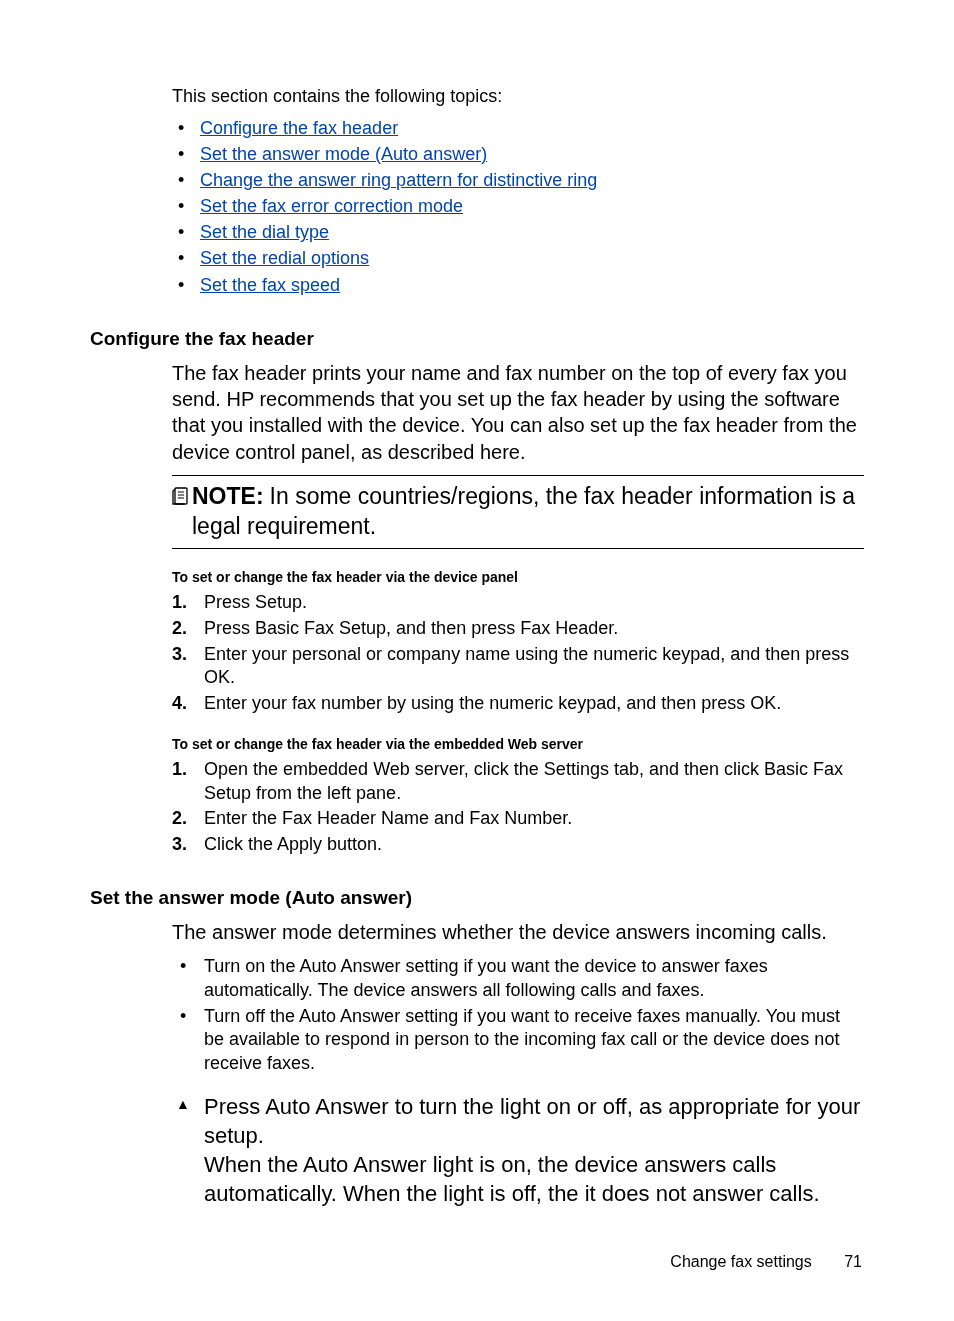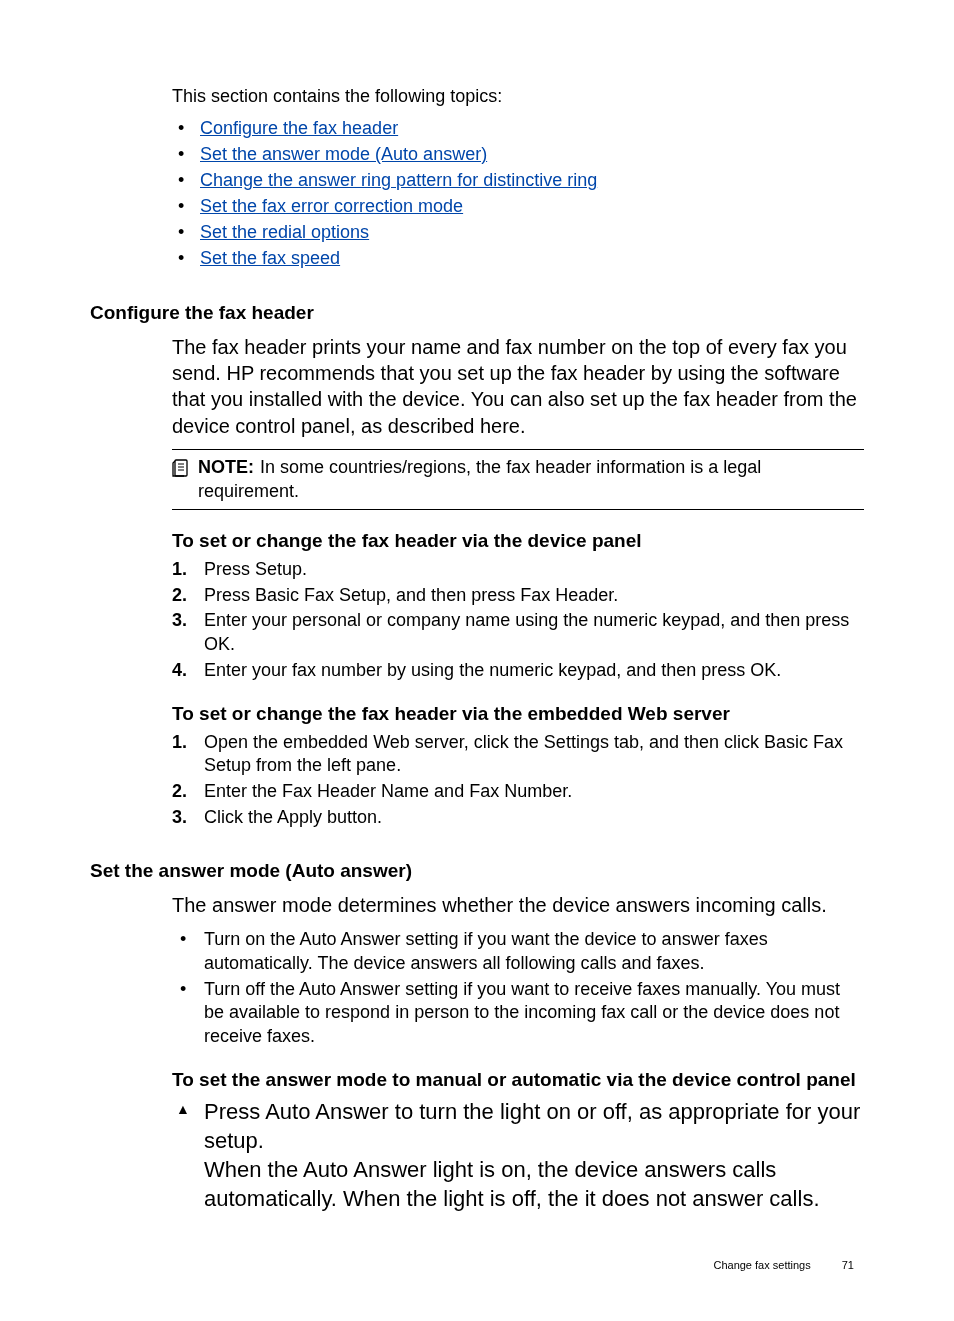--- a/index.html
+++ b/index.html
@@ -51,36 +51,35 @@
   p.body {
     font-size: 20px;
     line-height: 1.32;
     margin-bottom: 10px;
   }
   .note-box {
     border-top: 1px solid #000;
     border-bottom: 1px solid #000;
     padding: 6px 0 6px 0;
     margin: 4px 0 18px 0;
-    font-size: 18px;
+    font-size: 23px;
     line-height: 1.3;
     display: flex;
     align-items: flex-start;
-    gap: 6px;
   }
   .note-icon {
     flex: 0 0 auto;
     margin-top:2px;
   }
   .note-label {
     font-weight: bold;
     margin-right: 6px;
   }
   h3.sub {
-    font-size: 19px;
+    font-size: 14px;
     font-weight: bold;
     margin-top: 20px;
     margin-bottom: 6px;
   }
   ol.steps {
     list-style: none;
     counter-reset: step;
     margin-bottom: 18px;
   }
   ol.steps li {
@@ -126,40 +125,41 @@
     content: "▲";
     position: absolute;
     left: 4px;
     font-size: 14px;
     top: 3px;
   }
   b { font-weight: normal; }
   .footer {
     position: absolute;
     bottom: 50px;
-    right: 100px;
-    font-size: 11px;
+    right: 92px;
+    font-size: 16px;
   }
   .footer .pagenum {
     display: inline-block;
     margin-left: 28px;
   }
 </style>
 </head>
 <body>
 
 <div class="page">
 
   <div class="indent">
     <p class="intro">This section contains the following topics:</p>
     <ul class="links">
       <li><a class="toc-link">Configure the fax header</a></li>
       <li><a class="toc-link">Set the answer mode (Auto answer)</a></li>
       <li><a class="toc-link">Change the answer ring pattern for distinctive ring</a></li>
       <li><a class="toc-link">Set the fax error correction mode</a></li>
+      <li><a class="toc-link">Set the dial type</a></li>
       <li><a class="toc-link">Set the redial options</a></li>
       <li><a class="toc-link">Set the fax speed</a></li>
     </ul>
   </div>
 
   <h2 class="section">Configure the fax header</h2>
   <div class="indent">
     <p class="body">The fax header prints your name and fax number on the top of every fax you send. HP recommends that you set up the fax header by using the software that you installed with the device. You can also set up the fax header from the device control panel, as described here.</p>
 
     <div class="note-box">
@@ -194,21 +194,20 @@
   </div>
 
   <h2 class="section">Set the answer mode (Auto answer)</h2>
   <div class="indent">
     <p class="body">The answer mode determines whether the device answers incoming calls.</p>
     <ul class="bullets">
       <li><span>Turn on the </span><b>Auto Answer</b><span> setting if you want the device to answer faxes </span><b>automatically</b><span>. The device answers all following calls and faxes.</span></li>
       <li><span>Turn off the </span><b>Auto Answer</b><span> setting if you want to receive faxes </span><b>manually</b><span>. You must be available to respond in person to the incoming fax call or the device does not receive faxes.</span></li>
     </ul>
 
-    <h3 class="sub">To set the answer mode to manual or automatic via the device control panel</h3>
     <ul class="triangle">
       <li>
         <span>Press </span><b>Auto Answer</b><span> to turn the light on or off, as appropriate for your setup.</span><br>
         <span>When the </span><b>Auto Answer</b><span> light is on, the device answers calls automatically. When the light is off, the it does not answer calls.</span>
       </li>
     </ul>
   </div>
 
 </div>
 

